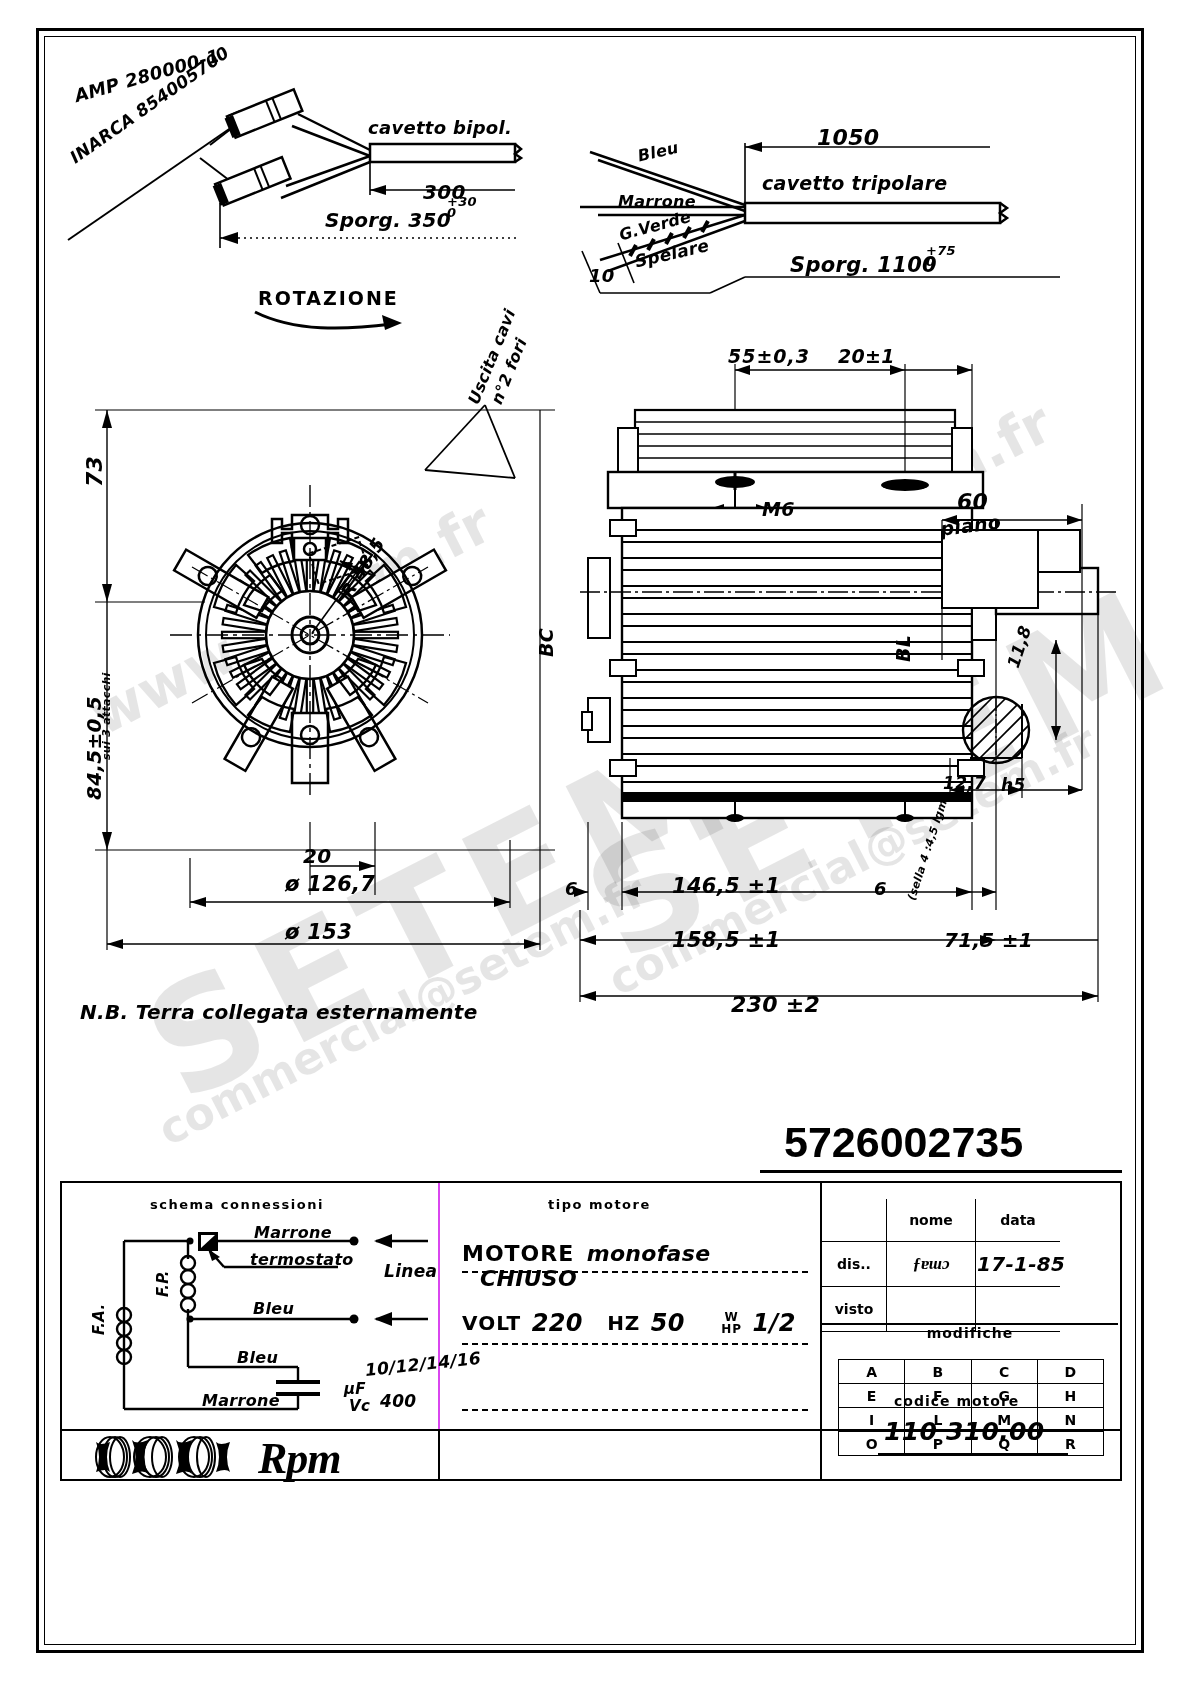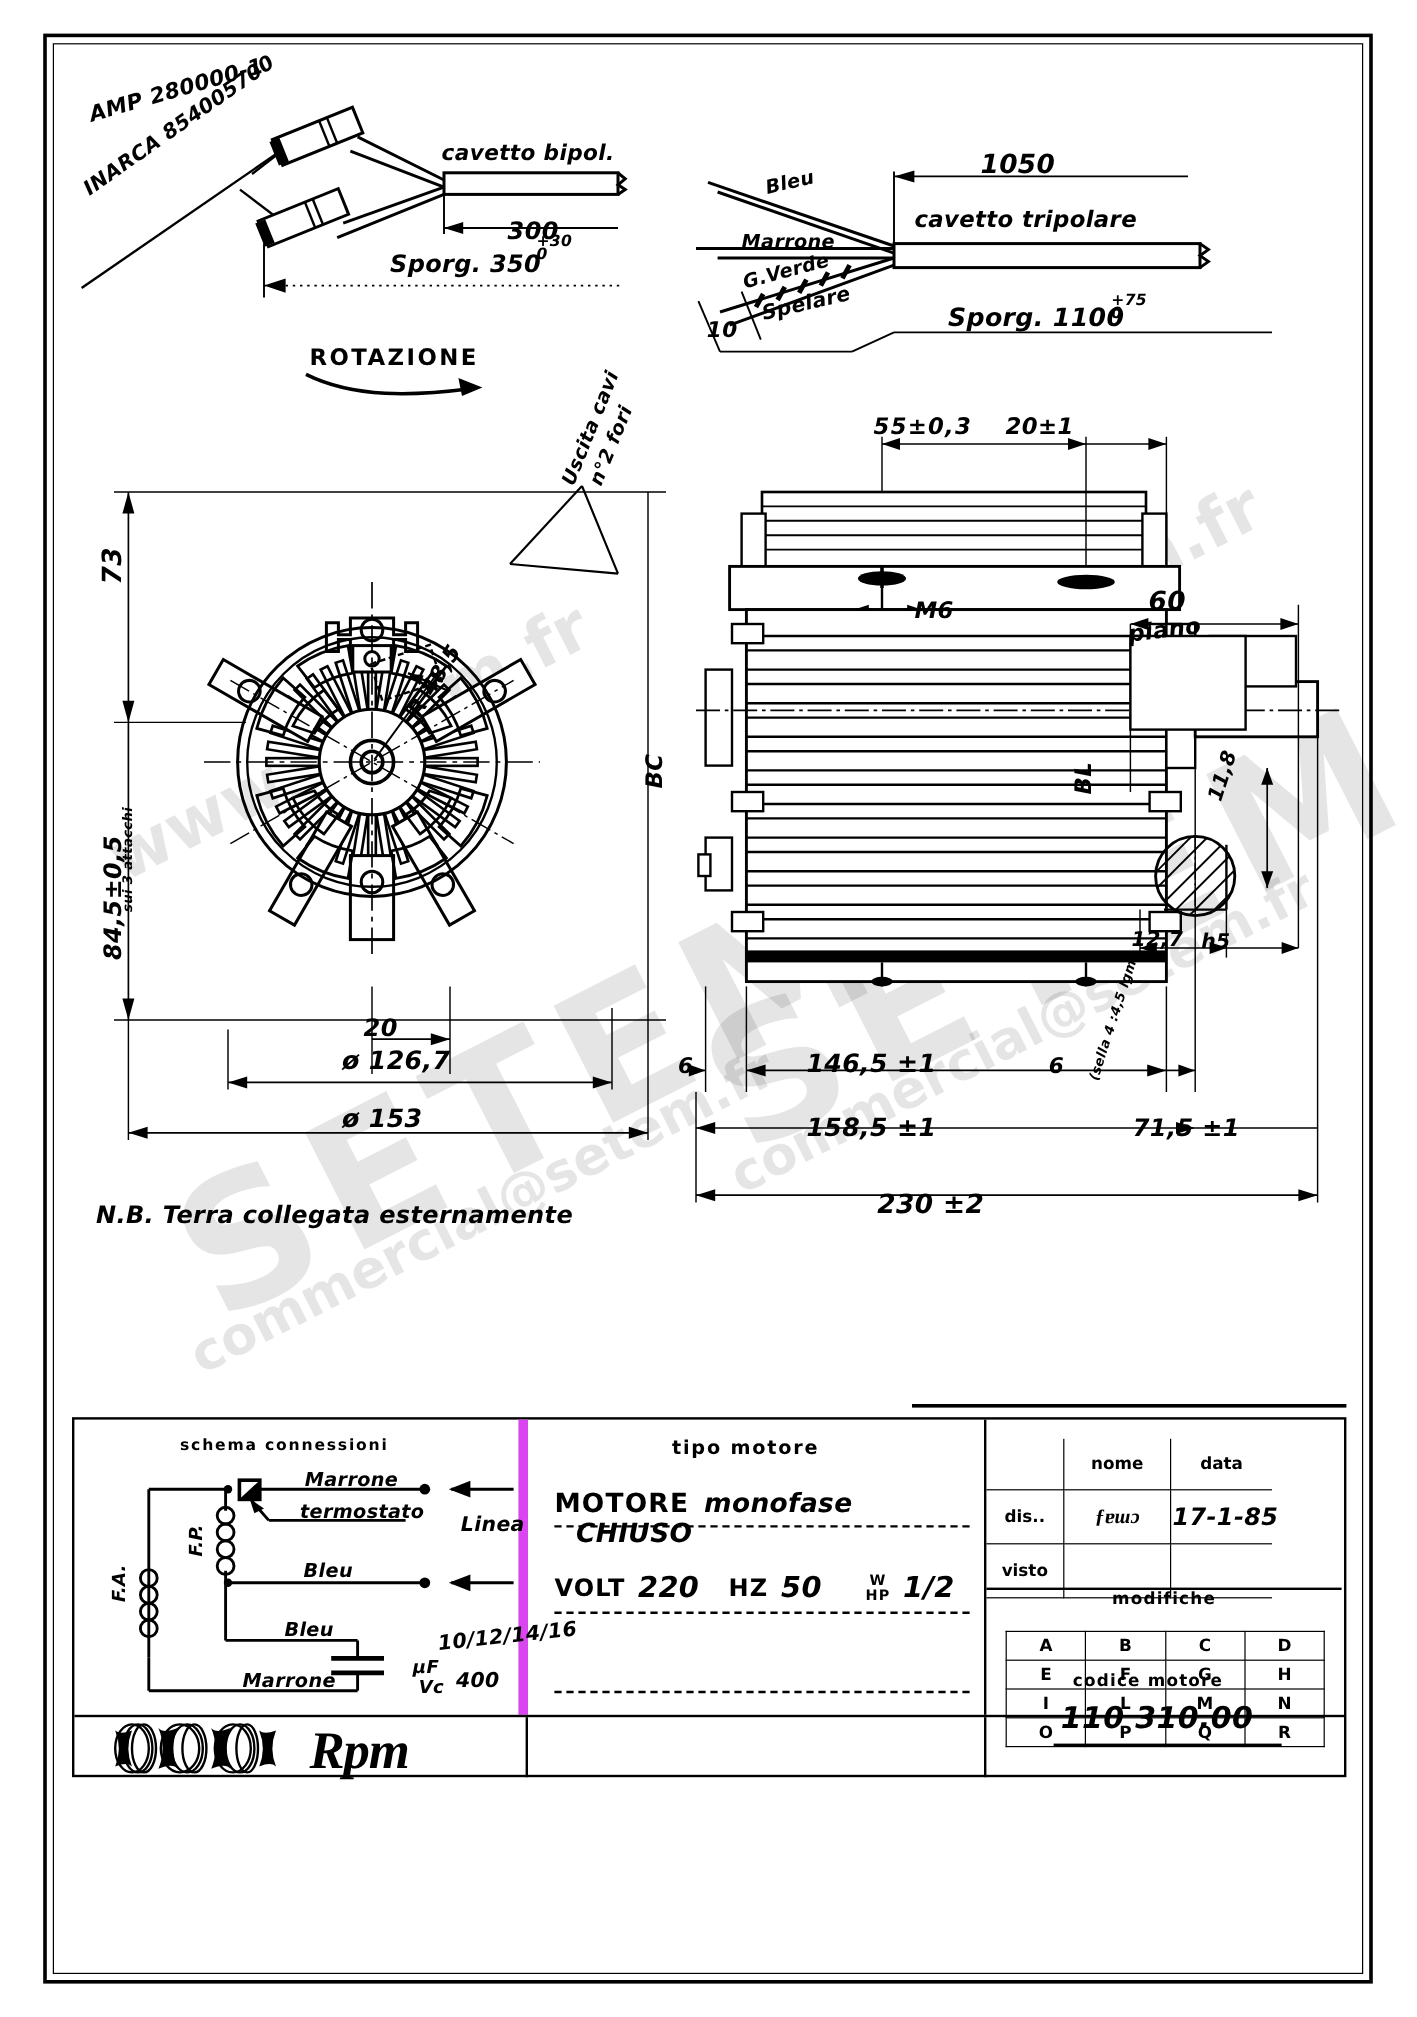--- a/index.html
+++ b/index.html
@@ -36,21 +36,21 @@
     position:absolute;pointer-events:none;
     color:rgba(0,0,0,0.10);
     font-family:"DejaVu Sans", sans-serif;font-weight:bold;
     white-space:nowrap;
   }
   
   .tb{
     position:absolute;left:60px;top:1181px;width:1062px;height:300px;
     border:2px solid #000;box-sizing:border-box;
   }
-  .tb-col-a{position:absolute;left:0;top:0;width:378px;height:246px;border-right:8px solid #d946ef;box-sizing:border-box;}
+  .tb-col-a{position:absolute;left:0;top:0;width:378px;height:246px;border-right:2px solid #d946ef;box-sizing:border-box;}
   .tb-col-b{position:absolute;left:378px;top:0;width:382px;height:246px;border-right:2px solid #000;box-sizing:border-box;}
   .tb-col-c{position:absolute;left:760px;top:16px;width:298px;height:246px;box-sizing:border-box;}
   .tb-bottom{position:absolute;left:0;top:246px;width:1058px;height:50px;border-top:2px solid #000;box-sizing:border-box;}
   .tb-b1{position:absolute;left:0;top:0;width:378px;height:50px;border-right:2px solid #000;box-sizing:border-box;}
   .tb-b2{position:absolute;left:378px;top:0;width:382px;height:50px;border-right:2px solid #000;box-sizing:border-box;}
   .tb-b3{position:absolute;left:760px;top:0;width:298px;height:50px;box-sizing:border-box;}
 
   .micro{font-family:"DejaVu Sans", sans-serif;font-weight:bold;font-size:12px;letter-spacing:1.5px;}
   .dashline{border-bottom:2px dashed #000;}
 
@@ -507,20 +507,21 @@
     <polygon points="92,300 78,295 78,305" fill="#000"></polygon>
     <line x1="92" y1="300" x2="152" y2="300" stroke="#000" stroke-width="1.4"></line>
     <polygon points="152,300 138,295 138,305" fill="#000"></polygon>
   </svg>
   <div class="abs hand" style="left:957px;top:489px;font-size:22px;">60</div>
   <div class="abs hand" style="left:939px;top:518px;font-size:19px;transform:rotate(-7deg);transform-origin:left top;">piano</div>
   <div class="abs hand" style="left:1003px;top:664px;font-size:17px;transform:rotate(-72deg);transform-origin:left top;">11,8</div>
   <div class="abs hand" style="left:943px;top:773px;font-size:17px;">12,7</div>
   <div class="abs hand" style="left:1001px;top:775px;font-size:17px;">h5</div>
 
+  <div class="abs big-num" style="left:784px;top:1118px;">5726002735</div>
   <div class="abs" style="left:760px;top:1170px;width:362px;height:3px;background:#000;"></div>
 
   <div class="tb">
 
     <div class="tb-col-a">
       <div class="abs micro" style="left:88px;top:14px;font-size:13px;">schema   connessioni</div>
 
       <svg class="abs" style="left:14px;top:36px;" width="360" height="205" viewBox="0 0 360 205">
 
         <line x1="48" y1="22" x2="48" y2="162" stroke="#000" stroke-width="2.4"></line>
@@ -582,21 +583,21 @@
       <div class="abs hand" style="left:175px;top:165px;font-size:16px;">Bleu</div>
       <div class="abs hand" style="left:140px;top:208px;font-size:16px;">Marrone</div>
       <div class="abs hand" style="left:322px;top:78px;font-size:17px;">Linea</div>
       <div class="abs hand" style="left:282px;top:197px;font-size:15px;">μF</div>
       <div class="abs hand" style="left:302px;top:177px;font-size:17px;transform:rotate(-6deg);transform-origin:left top;">10/12/14/16</div>
       <div class="abs hand" style="left:287px;top:214px;font-size:15px;">Vc</div>
       <div class="abs hand" style="left:318px;top:208px;font-size:17px;">400</div>
     </div>
 
     <div class="tb-col-b">
-      <div class="abs micro" style="left:120px;top:14px;font-size:16px;">tipo  motore</div>
+      <div class="abs micro" style="left:108px;top:14px;font-size:13px;">tipo  motore</div>
 
       <div class="abs" style="left:22px;top:58px;width:346px;">
         <span class="stencil" style="font-size:22px;vertical-align:middle;">MOTORE</span>
         <span class="hand" style="font-size:22px;margin-left:8px;vertical-align:middle;">monofase</span>
         <span class="hand" style="font-size:22px;margin-left:18px;vertical-align:middle;">CHIUSO</span>
       </div>
       <div class="abs dashline" style="left:22px;top:88px;width:346px;"></div>
 
       <div class="abs" style="left:22px;top:126px;width:346px;">
         <span class="stencil" style="font-size:20px;vertical-align:middle;">VOLT</span>

